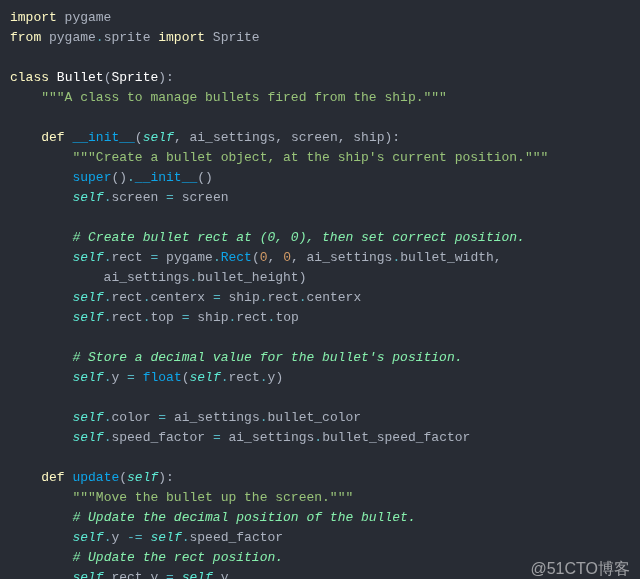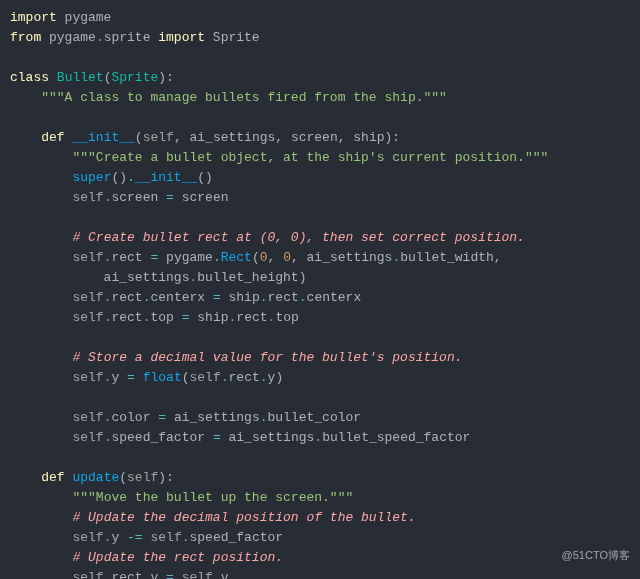--- a/index.html
+++ b/index.html
@@ -10,33 +10,33 @@
     font-size: 13px;
     line-height: 20px;
     color: #abb2bf;
     position: relative;
   }
   .code {
     padding: 8px 10px;
     white-space: pre;
   }
   .kw   { color: #fef9c3; }  
-  .cls  { color: #14b8a6; }  
+  .cls  { color: #ffffff; }  
   .fn   { color: #0ea5e9; }  
-  .self { color: #a3a3a3; }  
+  .self { color: #5eead4; font-style: italic; }  
   .op   { color: #56b6c2; }  
   .num  { color: #d19a66; }  
   .str  { color: #98c379; }  
-  .cmt  { color: #fca5a5; font-style: italic; }
+  .cmt  { color: #86efac; font-style: italic; }
   .pln  { color: #abb2bf; }
   .watermark {
     position: absolute;
     right: 10px;
-    bottom: 14px;
-    font-size: 11px;
+    bottom: 0;
+    font-size: 16px;
     font-family: Arial, sans-serif;
     color: rgba(255,255,255,0.55);
   }
 </style>
 </head>
 <body>
 
 <div class="code" id="code"><div><span class="kw">import</span><span class="pln"> pygame</span></div><div><span class="kw">from</span><span class="pln"> pygame</span><span class="op">.</span><span class="pln">sprite </span><span class="kw">import</span><span class="pln"> Sprite</span></div><div>&nbsp;</div><div><span class="kw">class</span><span class="pln"> </span><span class="cls">Bullet</span><span class="pln">(</span><span class="cls">Sprite</span><span class="pln">):</span></div><div><span class="pln">    </span><span class="str">"""A class to manage bullets fired from the ship."""</span></div><div>&nbsp;</div><div><span class="pln">    </span><span class="kw">def</span><span class="pln"> </span><span class="fn">__init__</span><span class="pln">(</span><span class="self">self</span><span class="pln">, ai_settings, screen, ship):</span></div><div><span class="pln">        </span><span class="str">"""Create a bullet object, at the ship's current position."""</span></div><div><span class="pln">        </span><span class="fn">super</span><span class="pln">()</span><span class="op">.</span><span class="fn">__init__</span><span class="pln">()</span></div><div><span class="pln">        </span><span class="self">self</span><span class="op">.</span><span class="pln">screen </span><span class="op">=</span><span class="pln"> screen</span></div><div>&nbsp;</div><div><span class="pln">        </span><span class="cmt"># Create bullet rect at (0, 0), then set correct position.</span></div><div><span class="pln">        </span><span class="self">self</span><span class="op">.</span><span class="pln">rect </span><span class="op">=</span><span class="pln"> pygame</span><span class="op">.</span><span class="fn">Rect</span><span class="pln">(</span><span class="num">0</span><span class="pln">, </span><span class="num">0</span><span class="pln">, ai_settings</span><span class="op">.</span><span class="pln">bullet_width,</span></div><div><span class="pln">            ai_settings</span><span class="op">.</span><span class="pln">bullet_height)</span></div><div><span class="pln">        </span><span class="self">self</span><span class="op">.</span><span class="pln">rect</span><span class="op">.</span><span class="pln">centerx </span><span class="op">=</span><span class="pln"> ship</span><span class="op">.</span><span class="pln">rect</span><span class="op">.</span><span class="pln">centerx</span></div><div><span class="pln">        </span><span class="self">self</span><span class="op">.</span><span class="pln">rect</span><span class="op">.</span><span class="pln">top </span><span class="op">=</span><span class="pln"> ship</span><span class="op">.</span><span class="pln">rect</span><span class="op">.</span><span class="pln">top</span></div><div>&nbsp;</div><div><span class="pln">        </span><span class="cmt"># Store a decimal value for the bullet's position.</span></div><div><span class="pln">        </span><span class="self">self</span><span class="op">.</span><span class="pln">y </span><span class="op">=</span><span class="pln"> </span><span class="fn">float</span><span class="pln">(</span><span class="self">self</span><span class="op">.</span><span class="pln">rect</span><span class="op">.</span><span class="pln">y)</span></div><div>&nbsp;</div><div><span class="pln">        </span><span class="self">self</span><span class="op">.</span><span class="pln">color </span><span class="op">=</span><span class="pln"> ai_settings</span><span class="op">.</span><span class="pln">bullet_color</span></div><div><span class="pln">        </span><span class="self">self</span><span class="op">.</span><span class="pln">speed_factor </span><span class="op">=</span><span class="pln"> ai_settings</span><span class="op">.</span><span class="pln">bullet_speed_factor</span></div><div>&nbsp;</div><div><span class="pln">    </span><span class="kw">def</span><span class="pln"> </span><span class="fn">update</span><span class="pln">(</span><span class="self">self</span><span class="pln">):</span></div><div><span class="pln">        </span><span class="str">"""Move the bullet up the screen."""</span></div><div><span class="pln">        </span><span class="cmt"># Update the decimal position of the bullet.</span></div><div><span class="pln">        </span><span class="self">self</span><span class="op">.</span><span class="pln">y </span><span class="op">-=</span><span class="pln"> </span><span class="self">self</span><span class="op">.</span><span class="pln">speed_factor</span></div><div><span class="pln">        </span><span class="cmt"># Update the rect position.</span></div><div><span class="pln">        </span><span class="self">self</span><span class="op">.</span><span class="pln">rect</span><span class="op">.</span><span class="pln">y </span><span class="op">=</span><span class="pln"> </span><span class="self">self</span><span class="op">.</span><span class="pln">y</span></div></div>
 <div class="watermark">@51CTO博客</div>
 

